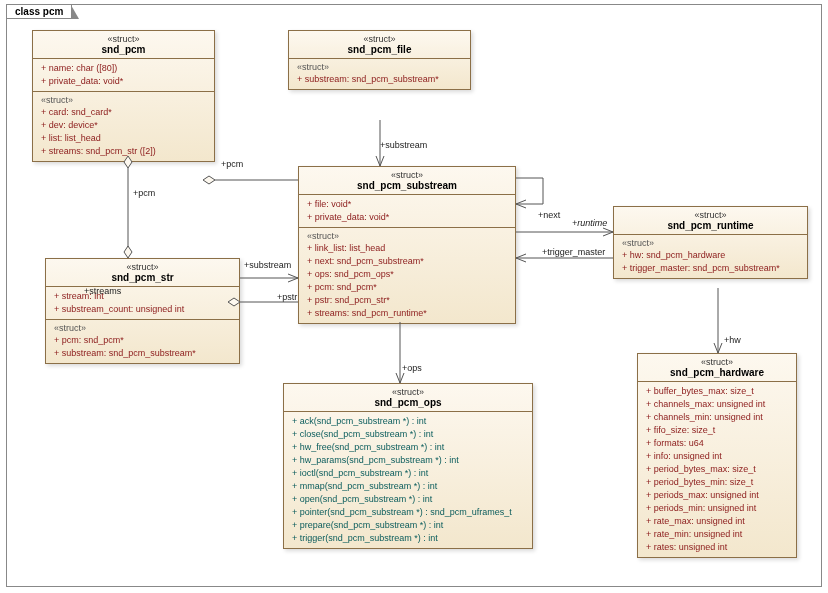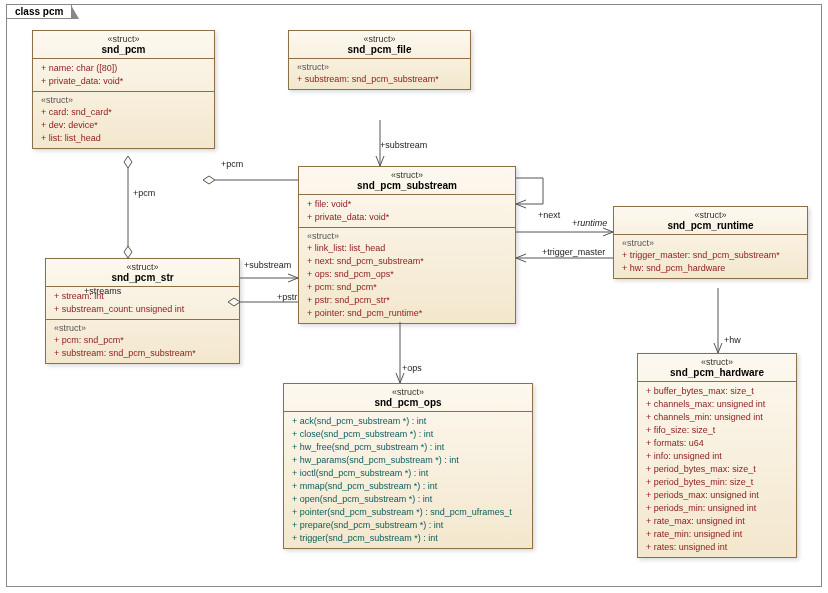--- a/index.html
+++ b/index.html
@@ -114,20 +114,21 @@
   </div>
   <div class="section">
     <div class="attr">+   name: char ([80])</div>
     <div class="attr">+   private_data: void*</div>
   </div>
   <div class="section">
     <div class="section-label">«struct»</div>
     <div class="attr">+   card: snd_card*</div>
     <div class="attr">+   dev: device*</div>
     <div class="attr">+   list: list_head</div>
+    <div class="attr">+   streams: snd_pcm_str ([2])</div>
   </div>
 </div>
 
 <div class="uml-class" style="left:288px; top:30px; width:183px;">
   <div class="uml-header">
     <div class="stereotype">«struct»</div>
     <div class="classname">snd_pcm_file</div>
   </div>
   <div class="section">
     <div class="section-label">«struct»</div>
@@ -144,33 +145,33 @@
     <div class="attr">+   file: void*</div>
     <div class="attr">+   private_data: void*</div>
   </div>
   <div class="section">
     <div class="section-label">«struct»</div>
     <div class="attr">+   link_list: list_head</div>
     <div class="attr">+   next: snd_pcm_substream*</div>
     <div class="attr">+   ops: snd_pcm_ops*</div>
     <div class="attr">+   pcm: snd_pcm*</div>
     <div class="attr">+   pstr: snd_pcm_str*</div>
-    <div class="attr">+   pointer: snd_pcm_runtime*</div>
+    <div class="attr">+   streams: snd_pcm_runtime*</div>
   </div>
 </div>
 
 <div class="uml-class" style="left:613px; top:206px; width:195px;">
   <div class="uml-header">
     <div class="stereotype">«struct»</div>
     <div class="classname">snd_pcm_runtime</div>
   </div>
   <div class="section">
     <div class="section-label">«struct»</div>
+    <div class="attr">+   hw: snd_pcm_hardware</div>
     <div class="attr">+   trigger_master: snd_pcm_substream*</div>
-    <div class="attr">+   hw: snd_pcm_hardware</div>
   </div>
 </div>
 
 <div class="uml-class" style="left:45px; top:258px; width:195px;">
   <div class="uml-header">
     <div class="stereotype">«struct»</div>
     <div class="classname">snd_pcm_str</div>
   </div>
   <div class="section">
     <div class="attr">+   stream: int</div>

